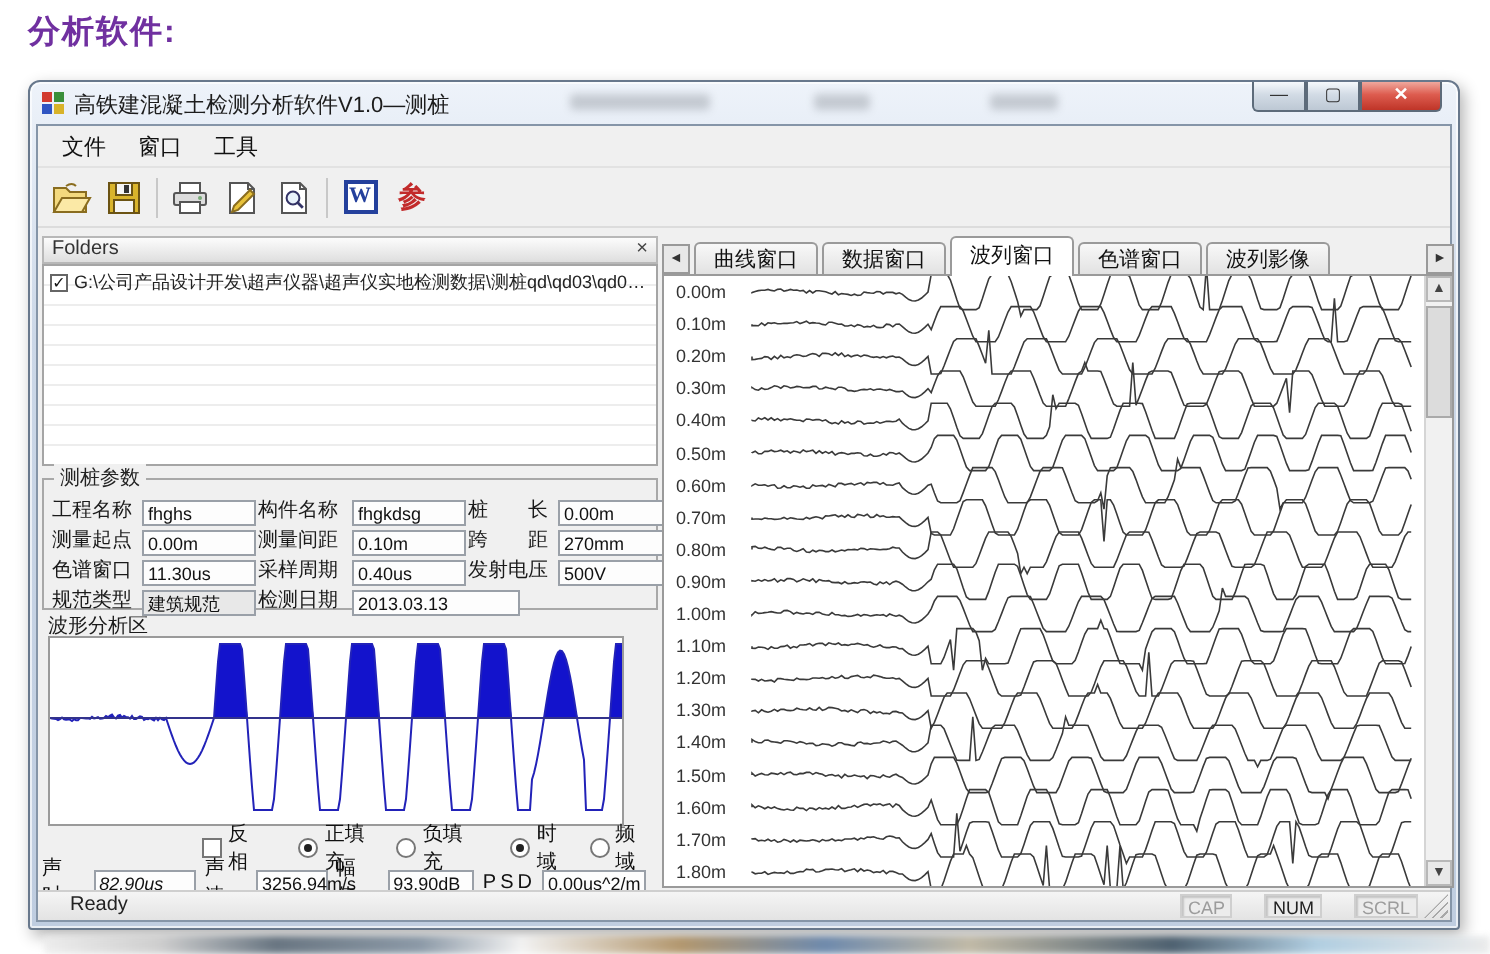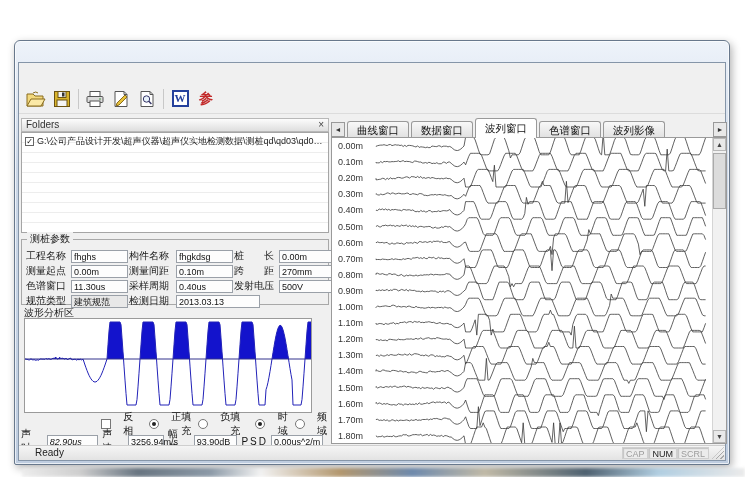--- a/index.html
+++ b/index.html
@@ -74,21 +74,21 @@
     color:#111; padding:1px 2px; line-height:10px; overflow:hidden; white-space:nowrap; }
   .pfield.wide { grid-column:span 3; width:84px; }
   .pfield.gray { background:#e8e8e8; }
 
   
   .wf-label { position:absolute; left:5px; top:243px; font-size:10px; color:#1a1a1a;font-family:Liberation Serif, serif; }
   .wf-chart { position:absolute; left:5px; top:255px; width:288px; height:95px;
     background:#fff; border:1px solid #9a9a9a; }
 
   .ctl-row1 { position:absolute; left:2px; top:353px; width:306px; height:15px;
-    display:flex; align-items:center; font-size:10px; color:#111;text-align:right; }
+    display:flex; align-items:center; font-size:10px; color:#111; }
   .ctl-row2 { position:absolute; left:2px; top:370px; width:306px; height:16px;
     display:flex; align-items:center; font-size:10px; color:#111; }
   .cb { width:10px; height:10px; border:1px solid #777; background:#fff;
     display:inline-block; margin-right:3px; flex:none; }
   .radio { width:10px; height:10px; border:1px solid #777; border-radius:50%;
     background:#fff; display:inline-block; margin-right:3px; position:relative; flex:none; }
   .radio.sel::after { content:''; position:absolute; left:2px; top:2px; width:4px;
     height:4px; border-radius:50%; background:#222; }
   .rfield { height:13px; background:#fdfdfd; border:1px solid #9aa0a8; font-size:9px;
     color:#111; padding:1px 2px; line-height:10px; margin:0 4px 0 3px; }
@@ -115,42 +115,65 @@
     border:1px solid #b8b8b8; font-size:7px; line-height:12px; text-align:center; color:#444; }
   .sbtn.up { top:0; } .sbtn.down { bottom:0; }
   .sthumb { position:absolute; left:0; top:15px; width:13px; height:56px; background:#dcdcdc;
     border:1px solid #aaa; }
 
   
   .statusbar { position:absolute; left:0; right:0; bottom:0; height:15px;
     background:linear-gradient(#f5f5f5,#e3e3e3); border-top:1px solid #cfcfcf;
     font-size:10px; color:#222; }
   .sb-text { position:absolute; left:16px; top:1px; }
-  .sb-keys { position:absolute; right:16px; top:1px; display:flex; gap:0; }
+  .sb-keys { position:absolute; right:16px; top:1px; display:flex; gap:16px; }
   .key { padding:0 3px; height:12px; line-height:12px; font-size:9px; color:#222;
     background:#ececec; box-shadow:inset 1px 1px 1px #c4c4c4; border:1px solid #cfcfcf; }
   .key.dim { color:#9c9c9c; }
   .grip { position:absolute; right:1px; bottom:1px; width:12px; height:12px;
     background:repeating-linear-gradient(135deg, transparent 0 2px, #a8a8a8 2px 3px);
     clip-path:polygon(100% 0, 100% 100%, 0 100%); }
 
   .sliver { position:absolute; left:22px; right:0; bottom:0; height:9px; opacity:.85;
     filter:blur(1.5px);
     background:linear-gradient(90deg,#ececec 0%,#c8c8c8 8%,#51606e 16%,#7a8a9a 26%,
       #f2f2f2 33%,#a88858 44%,#5878a0 54%,#b8b09a 64%,#32485a 78%,#a6c8de 88%,#e8e8e8 100%); }
 </style>
 </head>
 <body>
 
 <div class="page">
+  <div class="heading">分析软件:</div>
 
   <div class="win">
+    <div class="titlebar">
+      <span class="appicon">
+          <i class="a"></i>
+          <i class="b"></i>
+          <i class="c"></i>
+          <i class="d"></i>
+        </span>
+      <span class="wtitle">高铁建混凝土检测分析软件V1.0—测桩</span>
+      <span class="smudge" style="left:270px;width:70px;"></span>
+      <span class="smudge" style="left:392px;width:28px;"></span>
+      <span class="smudge" style="left:480px;width:34px;"></span>
+      <div class="wbtns">
+        <div class="wbtn min">—</div>
+        <div class="wbtn">▢</div>
+        <div class="wbtn close">✕</div>
+      </div>
+    </div>
 
     <div class="winbody">
 
+      <div class="menubar">
+        <span>文件</span>
+        <span>窗口</span>
+        <span>工具</span>
+      </div>
 
       <div class="toolbar">
         <div class="tbtn">
           <svg width="20" height="18" viewBox="0 0 20 18">
             <path d="M1 4 h6 l2 2 h8 v10 H1z" fill="#f3d97e" stroke="#8a6d1f"></path>
             <path d="M1 16 l4 -7 h14 l-4 7z" fill="#fbe9a6" stroke="#8a6d1f"></path>
             <path d="M7 3 q3 -2 5 0" fill="none" stroke="#8a6d1f"></path>
           </svg>
         </div>
         <div class="tbtn">

